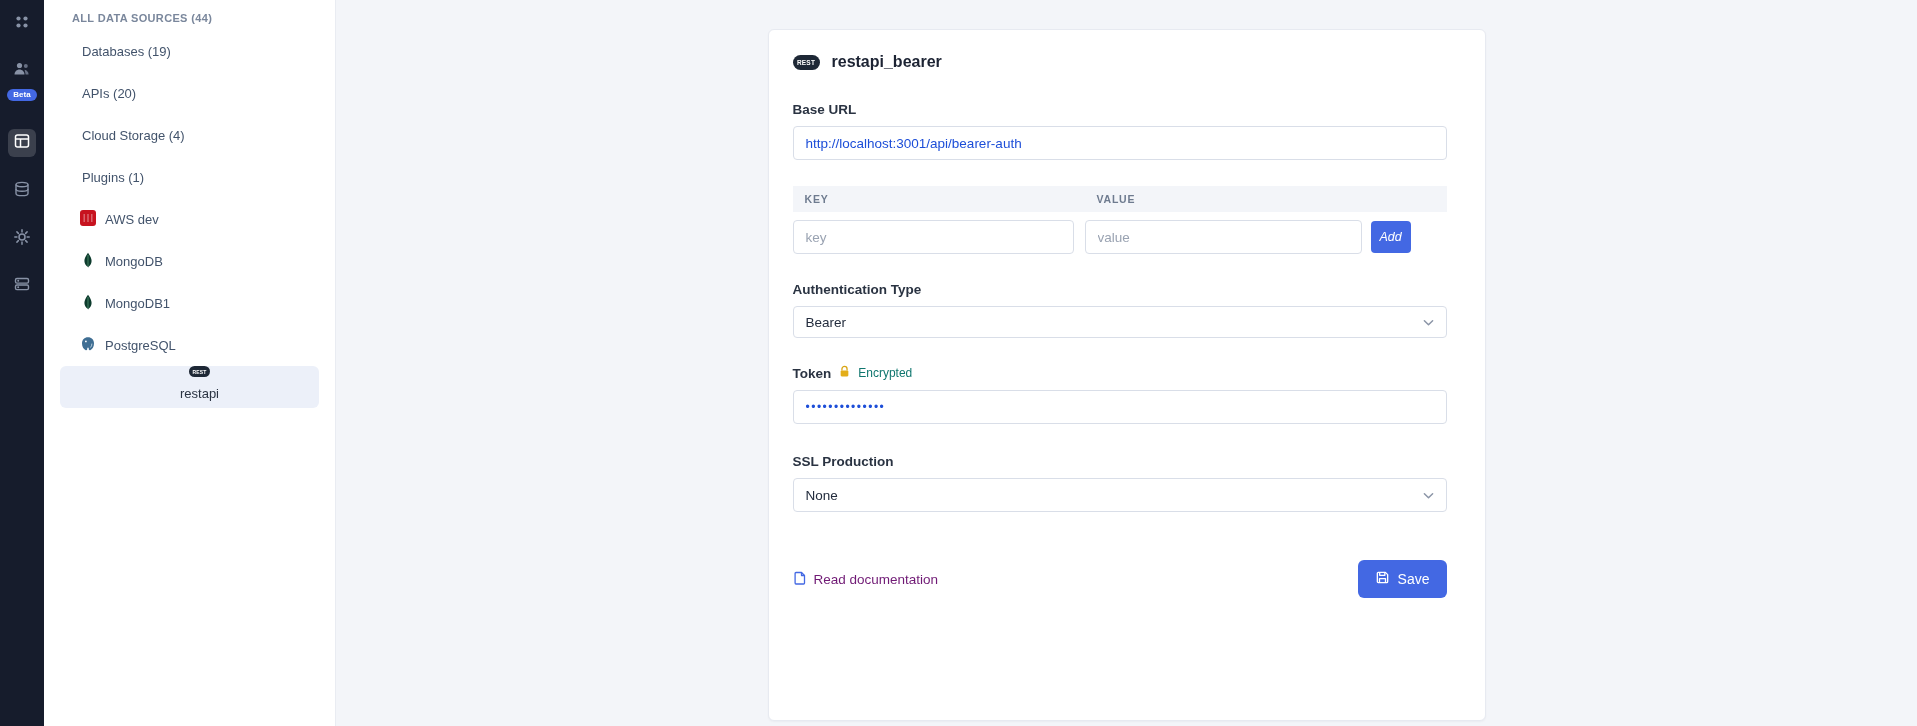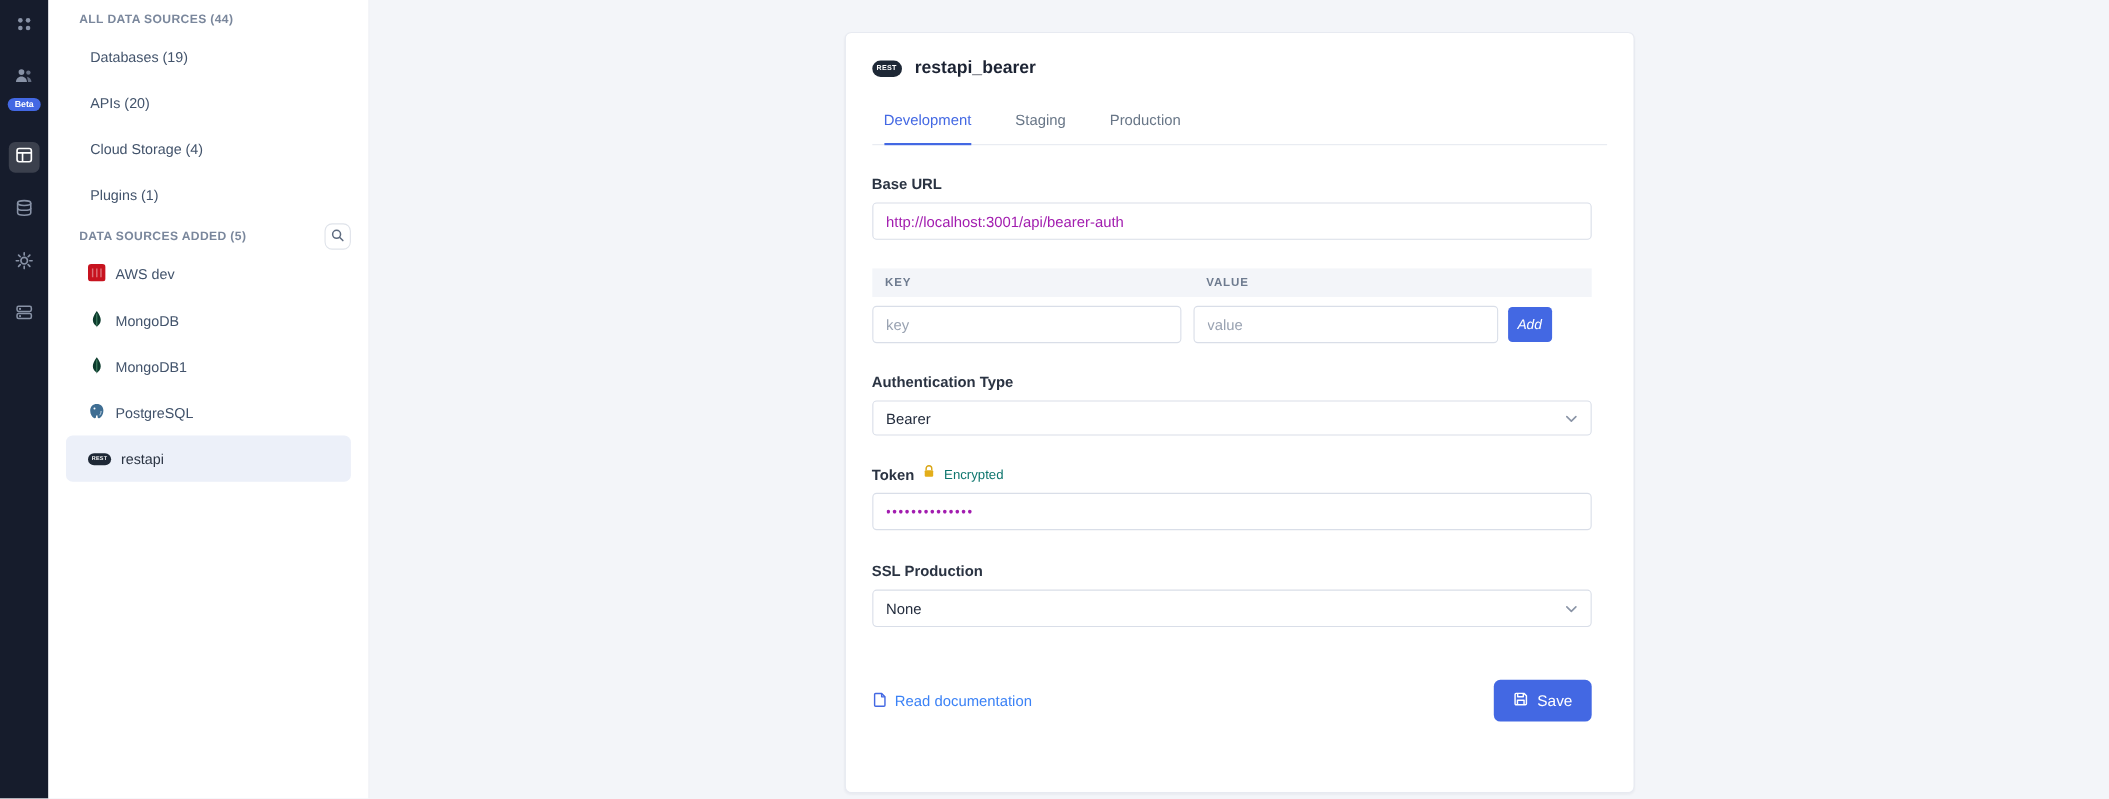--- a/index.html
+++ b/index.html
@@ -14,40 +14,40 @@
   .beta { margin-top:4px; background:#4368e3; color:#fff; font-size:8px; font-weight:700; padding:2px 6px; border-radius:8px; line-height:1; }
 
   
   .sidebar { width:292px; height:100%; background:#fff; border-right:1px solid #e9ecf2; padding:8px 16px 0; flex-shrink:0; }
   .section-row { display:flex; align-items:center; justify-content:space-between; height:26px; margin-top:4px; }
   .section-title { font-size:11px; font-weight:700; color:#7a879c; letter-spacing:.35px; padding-left:12px; line-height:16px; }
   .section-title.first { margin-top:2px; margin-bottom:4px; }
   .search-btn { width:24px; height:24px; border:1px solid #dfe3ea; background:#fff; border-radius:7px; display:flex; align-items:center; justify-content:center; cursor:pointer; }
   .cat-item { height:42px; display:flex; align-items:center; padding-left:22px; font-size:13px; color:#42536b; border-radius:6px; cursor:pointer; }
   .src-item { height:42px; display:flex; align-items:center; gap:9px; padding-left:20px; font-size:13px; color:#42536b; border-radius:6px; cursor:pointer; }
-  .src-item.selected { background:#ecf0f9; color:#2a3342; }
+  .src-item.selected { background:#ecf0f9; color:#2a3342;flex-direction:column; }
   .src-item svg, .cat-item svg { flex-shrink:0; }
 
   .rest-pill { background:#1e2836; color:#fff; border-radius:999px; display:inline-flex; align-items:center; justify-content:center; font-weight:700; letter-spacing:.2px; }
   .rest-pill.sm { width:21px; height:11px; font-size:5px; }
   .rest-pill.lg { width:27px; height:15px; font-size:6.5px; }
 
   
   .main { flex:1; height:100%; background:#f3f5f9; overflow:hidden; }
   .card { width:718px; height:692px; margin:29px auto 0; background:#fff; border:1px solid #e7eaf1; border-radius:6px; box-shadow:0 1px 2px rgba(16,24,40,.04); }
   .card-header { padding:20px 24px 0; }
   .title-row { display:flex; align-items:center; gap:12px; height:24px; }
   .title-row h1 { font-size:16px; font-weight:600; color:#1c2333; }
   .tabs { display:flex; gap:40px; margin-top:28px; padding:0 0 0 11px; border-bottom:1px solid #e7eaf1; }
   .tab { font-size:13.5px; color:#687687; padding-bottom:13px; cursor:pointer; border-bottom:2px solid transparent; margin-bottom:-1px; }
   .tab.active { color:#4368e3; border-bottom-color:#4368e3; font-weight:500; }
 
   .card-body { padding:28px 38px 0 24px; }
   .field-label { font-size:13.5px; font-weight:700; color:#2a3342; margin-bottom:9px; }
-  .text-input { width:100%; height:34px; border:1px solid #d9dee8; border-radius:4px; padding:0 12px; font-size:13.5px; color:#a21caf; background:#fff; outline:none; }
+  .text-input { width:100%; height:34px; border:1px solid #d9dee8; border-radius:4px; padding:0 12px; font-size:13.5px; color:#1d4ed8; background:#fff; outline:none; }
   .text-input::placeholder { color:#9aa3b2; }
 
   .headers-block { margin-top:26px; }
   .kv-head { width:100%; height:26px; background:#f3f5f9; display:flex; align-items:center; margin-top:9px; }
   .kv-head .col-key { width:281px; padding-left:12px; }
   .kv-head .col-value { margin-left:11px; padding-left:12px; }
   .kv-head span { font-size:10.5px; font-weight:700; letter-spacing:.8px; color:#6e7b8f; }
   .kv-row { display:flex; align-items:center; gap:11px; margin-top:8px; }
   .kv-row .key-input { width:281px; }
   .kv-row .value-input { width:277px; }
@@ -59,21 +59,21 @@
 
   .token-block { margin-top:26px; }
   .token-label-row { display:flex; align-items:center; gap:8px; margin-bottom:8px; }
   .token-label-row .field-label { margin-bottom:0; }
   .encrypted { font-size:12px; color:#0f766e; font-weight:500; }
   .token-input { letter-spacing:1.5px; font-size:12px; }
 
   .ssl-block { margin-top:30px; }
 
   .card-footer { display:flex; align-items:center; justify-content:space-between; margin-top:48px; }
-  .doc-link { display:flex; align-items:center; gap:7px; color:#3b82f6; font-size:13.5px; text-decoration:none; cursor:pointer; }
+  .doc-link { display:flex; align-items:center; gap:7px; color:#701a75; font-size:13.5px; text-decoration:none; cursor:pointer; }
   .save-btn { display:flex; align-items:center; gap:8px; background:#4368e3; color:#fff; border:none; border-radius:6px; height:38px; padding:0 17px; font-size:14px; font-weight:500; font-family:inherit; cursor:pointer;justify-content:center; }
 </style>
 </head>
 <body>
 
 <nav class="rail">
   <div class="rail-item m-t10">
     <span><svg viewBox="0 0 18 18" width="18" height="18" fill="#8892a6">
           <circle cx="5.5" cy="5.5" r="2.1"></circle>
           <circle cx="12.5" cy="5.5" r="2.1"></circle>
@@ -118,29 +118,20 @@
   </div>
 </nav>
 
 <aside class="sidebar">
   <div class="section-title first">ALL DATA SOURCES (44)</div>
   <div class="cat-item">Databases (19)</div>
   <div class="cat-item">APIs (20)</div>
   <div class="cat-item">Cloud Storage (4)</div>
   <div class="cat-item">Plugins (1)</div>
 
-  <div class="section-row">
-    <div class="section-title">DATA SOURCES ADDED (5)</div>
-    <button class="search-btn">
-      <span><svg viewBox="0 0 14 14" width="14" height="14" fill="none" stroke="#5f6c80" stroke-width="1.4" stroke-linecap="round">
-            <circle cx="6" cy="6" r="3.6"></circle>
-            <path d="M8.9 8.9l2.8 2.8"></path>
-          </svg></span>
-    </button>
-  </div>
 
   <div class="src-item">
     <span><svg viewBox="0 0 16 16" width="16" height="16">
           <rect width="16" height="16" rx="3" fill="#c7131f"></rect>
           <path d="M4.2 4v8M8 4v8M11.8 4v8" stroke="#ffffff" stroke-opacity=".4" stroke-width="1.3"></path>
         </svg></span>
     <span>AWS dev</span>
   </div>
   <div class="src-item">
     <span><svg viewBox="0 0 16 16" width="16" height="16">
@@ -174,25 +165,20 @@
 
 <main class="main">
   <section class="card">
     <div class="card-header">
       <div class="title-row">
         <span class="rest-pill lg">
             <span>REST</span>
           </span>
         <h1>restapi_bearer</h1>
       </div>
-      <div class="tabs">
-        <div class="tab active">Development</div>
-        <div class="tab">Staging</div>
-        <div class="tab">Production</div>
-      </div>
     </div>
 
     <div class="card-body">
       <div class="base-url-block">
         <div class="field-label">Base URL</div>
         <input class="text-input" type="text" value="http://localhost:3001/api/bearer-auth" style="">
       </div>
 
       <div class="headers-block">
         <div class="kv-head">

